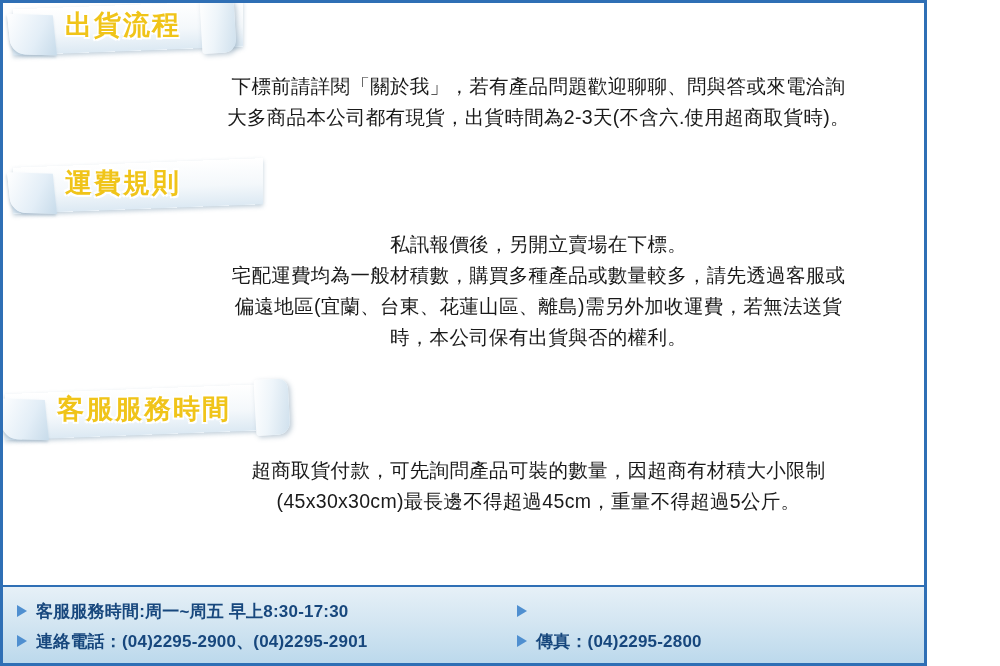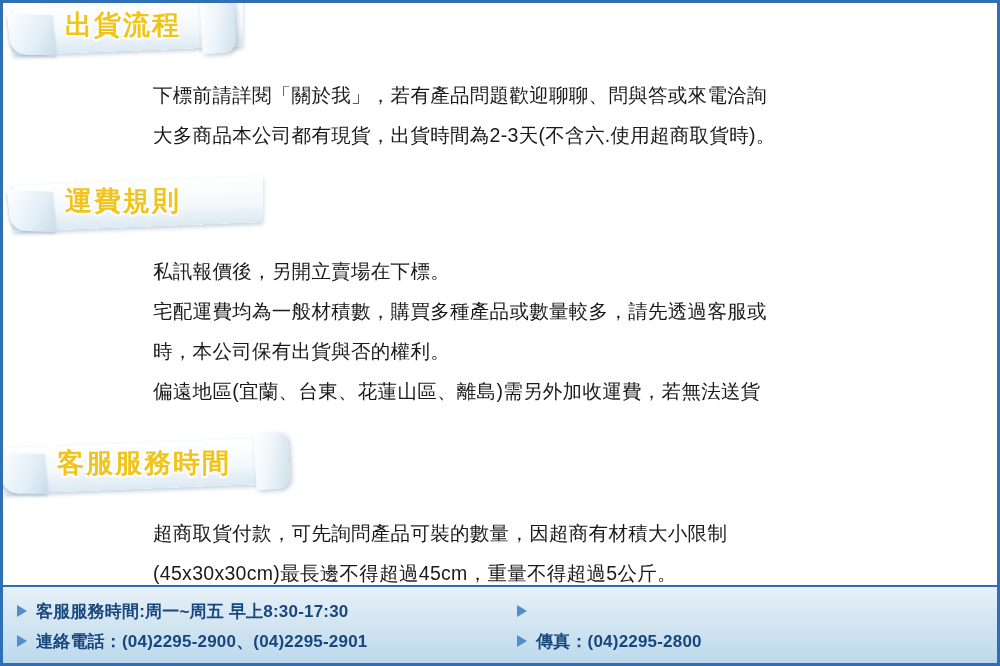--- a/index.html
+++ b/index.html
@@ -8,21 +8,21 @@
   }
   body {
     width: 1000px;
     height: 666px;
     font-family: "Liberation Sans", sans-serif;
     background: #ffffff;
     overflow: hidden;
   }
   .page {
     position: relative;
-    width: 1000px;
+    width: 927px;
     height: 666px;
     box-sizing: border-box;
     border: 3px solid #2f6fb5;
     background: #ffffff;
     overflow: hidden;
   }
   .content {
     position: absolute;
     left: 0;
     top: 0;
@@ -88,26 +88,27 @@
     width: 34px;
     height: 56px;
     background: linear-gradient(100deg, #ffffff 0%, #eef5fa 45%, #cfe0ed 100%);
     border-radius: 3px 10px 12px 3px;
     box-shadow: 2px 2px 5px rgba(110,140,165,0.45);
     transform: rotate(-3deg);
   }
 
   
   .para {
-    margin: 9px 0 0 150px;
+    margin: 0 0 0 150px;
     padding: 0;
     font-size: 19.5px;
     line-height: 31px;
     color: #1a1a1a;
     letter-spacing: 0.3px;
+    text-align: center;
   }
   .para-block { padding-top: 6px; }
   .gap-a { height: 28px; }
   .gap-b { height: 34px; }
 
   
   .footer {
     position: absolute;
     left: 0;
     right: 0;
@@ -167,22 +168,22 @@
 
     <div class="section-head">
       <div class="head-inner">
         <span class="ribbon long"></span>
         <span class="head-text">運費規則</span>
       </div>
     </div>
     <div class="para-block">
       <p class="para">私訊報價後，另開立賣場在下標。</p>
       <p class="para">宅配運費均為一般材積數，購買多種產品或數量較多，請先透過客服或</p>
+      <p class="para">偏遠地區(宜蘭、台東、花蓮山區、離島)需另外加收運費，若無法送貨</p>
       <p class="para">時，本公司保有出貨與否的權利。</p>
-      <p class="para">偏遠地區(宜蘭、台東、花蓮山區、離島)需另外加收運費，若無法送貨</p>
     </div>
 
     <div class="gap-b"></div>
 
     <div class="section-head">
       <div class="head-inner" style="margin-left:40px;">
         <span class="ribbon longer"></span>
         <span class="curl" style="left:212px; top:-8px;"></span>
         <span class="head-text">客服服務時間</span>
       </div>

